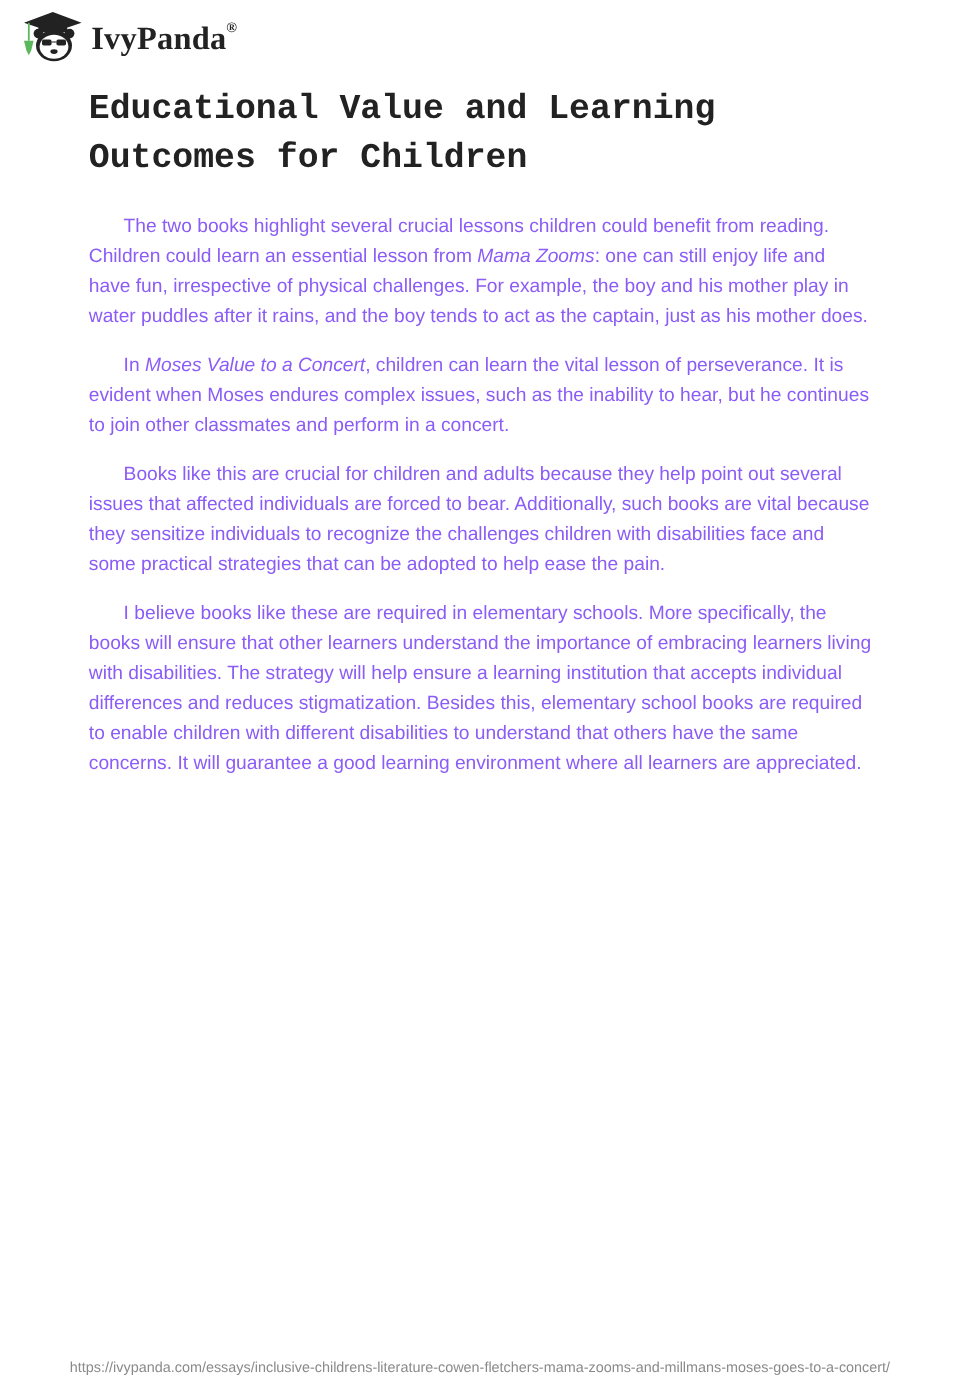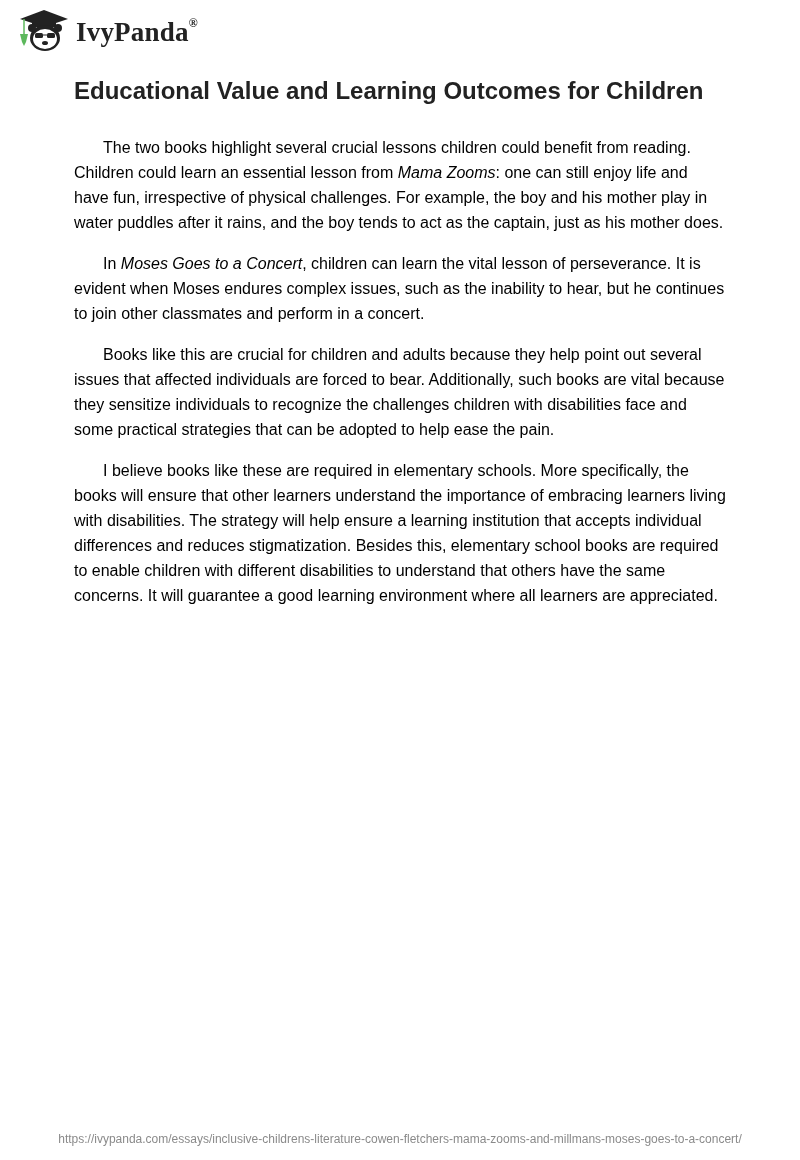--- a/index.html
+++ b/index.html
@@ -7,22 +7,22 @@
          font-family: "Liberation Sans", sans-serif; color: #222222; }
   .header { position: absolute; left: 0; top: 0; width: 728px; height: 60px; }
   .logo { position: absolute; left: 18px; top: 8px; display: flex; align-items: center; }
   .logo-icon { width: 52px; height: 44px; }
   .logo-text { font-family: "Liberation Serif", serif; font-weight: bold; font-size: 27px;
                color: #222; margin-left: 6px; margin-top: 4px; letter-spacing: 0.2px; }
   .logo-reg { font-size: 12px; vertical-align: super; position: relative; top: -4px; }
   .doc-title { position: absolute; right: 32px; top: 11px; width: 540px; text-align: right;
                font-size: 13px; line-height: 22px; color: #8a8a8a; }
   .content { position: absolute; left: 74px; top: 70px; width: 652px; }
-  h2 { font-size: 24px; line-height: 41px; font-weight: bold; color: #222; margin: 0 0 24px 0; }
-  p { font-size: 16px; line-height: 25px; margin: 0 0 16px 0; text-indent: 29px; color: #000000; }
+  h2 { font-size: 29px; line-height: 41px; font-weight: bold; color: #222; margin: 0 0 24px 0; font-family: Liberation Mono, monospace; }
+  p { font-size: 16px; line-height: 25px; margin: 0 0 16px 0; text-indent: 29px; color: #8b5cf6; }
   .h-edu { margin-top: 0; }
   .h-imp { margin-top: 21px; }
   .h-role { margin-top: 21px; }
   .footer-url { position: absolute; left: 0; width: 800px; top: 1132px; text-align: center;
                 font-size: 12px; color: #8a8a8a; }
 </style>
 </head>
 <body>
 
 <div class="header">
@@ -44,20 +44,20 @@
       <circle cx="14" cy="20" r="4" fill="#222"></circle>
       <circle cx="40" cy="20" r="4" fill="#222"></circle>
     </svg>
     <span class="logo-text"><span>IvyPanda</span><span class="logo-reg">®</span></span>
   </div>
 </div>
 
 <div class="content">
   <h2 class="h-edu">Educational Value and Learning Outcomes for Children</h2>
   <p><span>The two books highlight several crucial lessons children could benefit from reading. Children could learn an essential lesson from </span><em>Mama Zooms</em><span>: one can still enjoy life and have fun, irrespective of physical challenges. For example, the boy and his mother play in water puddles after it rains, and the boy tends to act as the captain, just as his mother does.</span></p>
-  <p><span>In </span><em>Moses Goes to a Concert</em><span>, children can learn the vital lesson of perseverance. It is evident when Moses endures complex issues, such as the inability to hear, but he continues to join other classmates and perform in a concert.</span></p>
+  <p><span>In </span><em>Moses Value to a Concert</em><span>, children can learn the vital lesson of perseverance. It is evident when Moses endures complex issues, such as the inability to hear, but he continues to join other classmates and perform in a concert.</span></p>
 
   <p>Books like this are crucial for children and adults because they help point out several issues that affected individuals are forced to bear. Additionally, such books are vital because they sensitize individuals to recognize the challenges children with disabilities face and some practical strategies that can be adopted to help ease the pain.</p>
 
   <p>I believe books like these are required in elementary schools. More specifically, the books will ensure that other learners understand the importance of embracing learners living with disabilities. The strategy will help ensure a learning institution that accepts individual differences and reduces stigmatization. Besides this, elementary school books are required to enable children with different disabilities to understand that others have the same concerns. It will guarantee a good learning environment where all learners are appreciated.</p>
 </div>
 
 <div class="footer-url">https://ivypanda.com/essays/inclusive-childrens-literature-cowen-fletchers-mama-zooms-and-millmans-moses-goes-to-a-concert/</div>
 
 </body></html>

